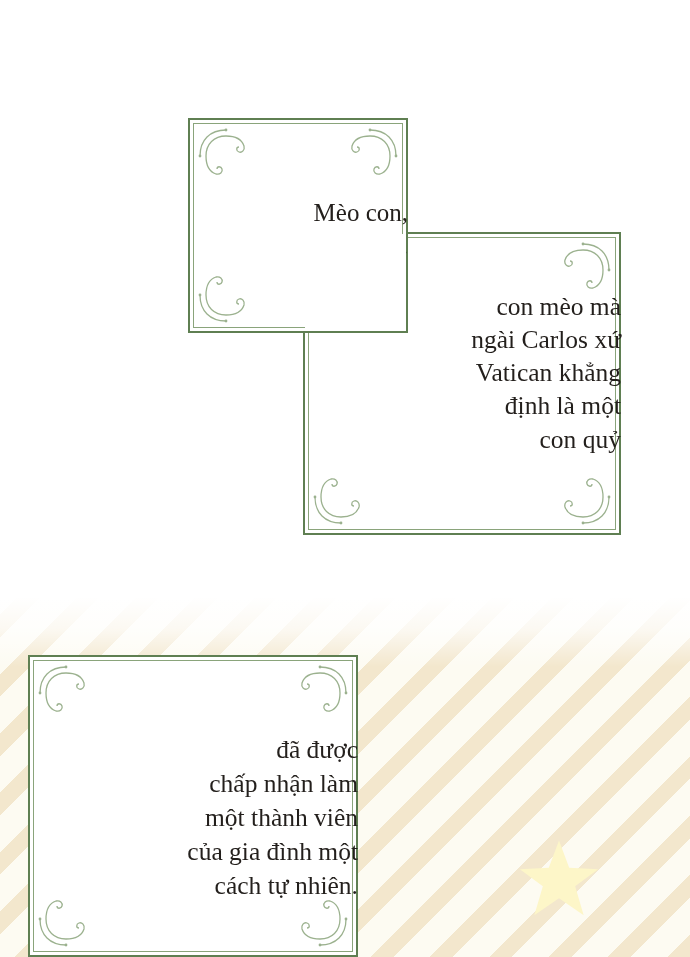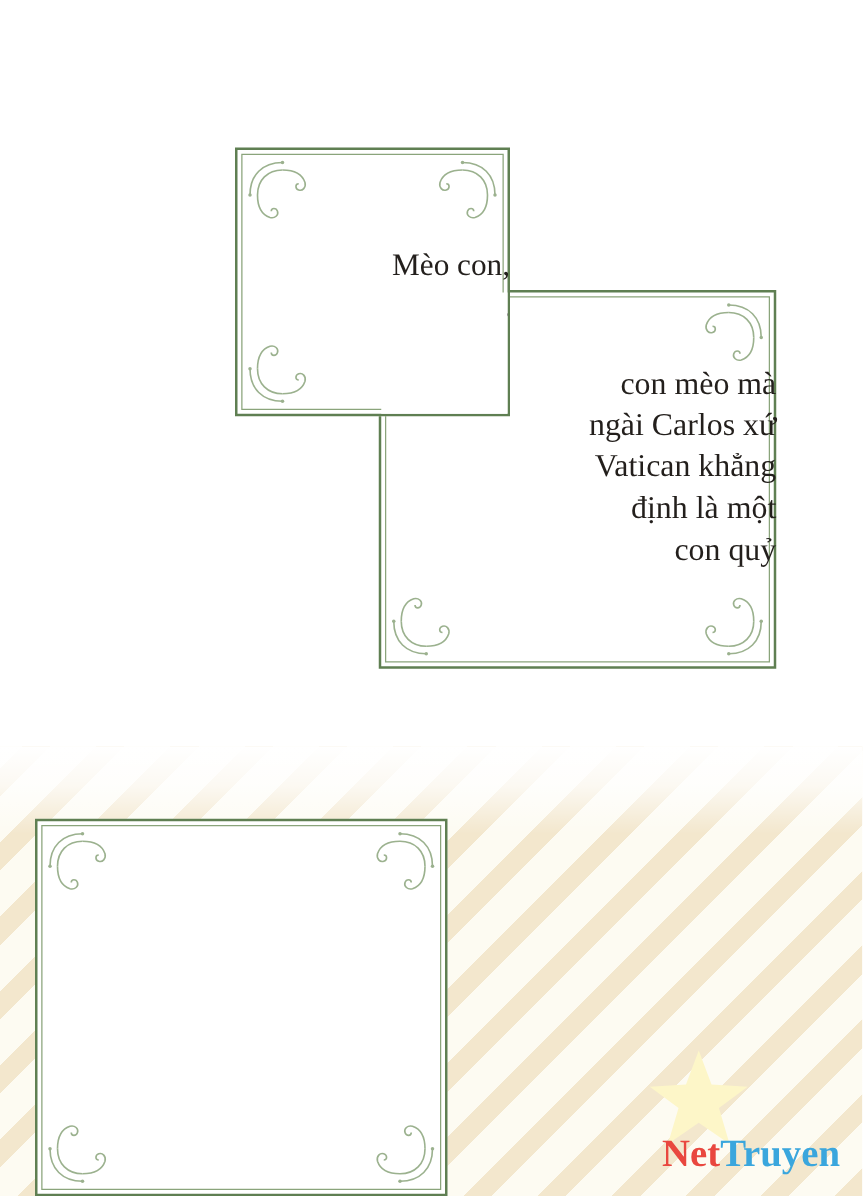--- a/index.html
+++ b/index.html
@@ -310,24 +310,26 @@
       <g fill="none" stroke="#8aa47b" stroke-width="1.3">
         <path d="M4 30 C4 14 14 4 30 4"></path>
         <path d="M10 30 C10 18 18 10 30 10"></path>
         <path d="M30 10 C40 10 46 14 48 20 C49 24 46 27 43 26 C40 25 40 21 43 21"></path>
         <path d="M10 30 C10 40 14 46 20 48 C24 49 27 46 26 43 C25 40 21 40 21 43"></path>
         <circle cx="30" cy="4" r="1.4" fill="#8aa47b" stroke="none"></circle>
         <circle cx="4" cy="30" r="1.4" fill="#8aa47b" stroke="none"></circle>
       </g>
     </svg>
 
+    <div class="text">đã được
+chấp nhận làm
+một thành viên
+của gia đình một
+cách tự nhiên.</div>
   </div>
 
   <div id="watermark">
     <svg id="wm-star" viewBox="0 0 100 94">
       <path d="M50 4 L62 36 L96 38 L69 58 L79 92 L50 72 L21 92 L31 58 L4 38 L38 36 Z" fill="#fdf6c8"></path>
     </svg>
-    <div id="wm-text">
-      <span class="wm-a">Net</span><span class="wm-b">Truyen</span>
-    </div>
   </div>
 
 </div>
 
 </body></html>

